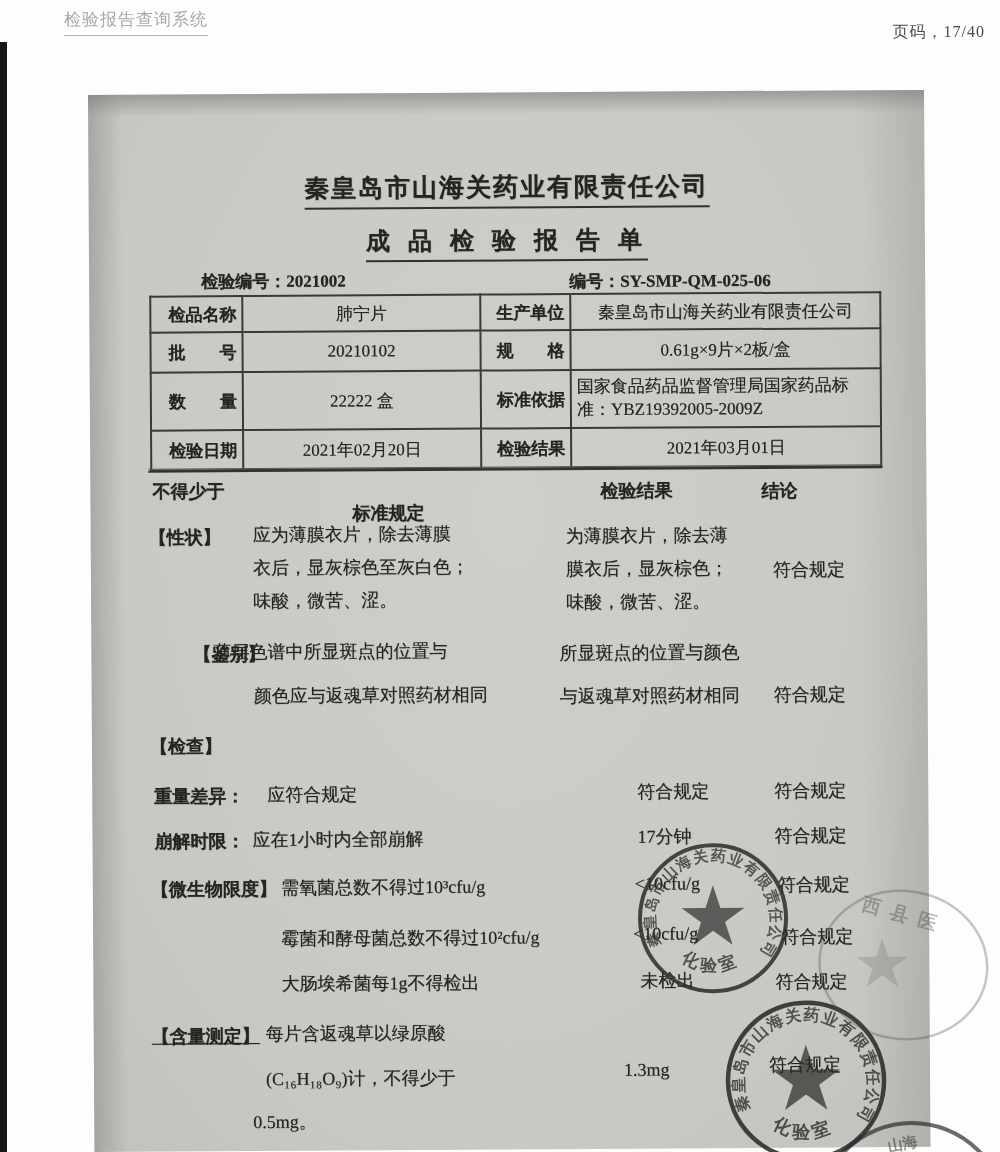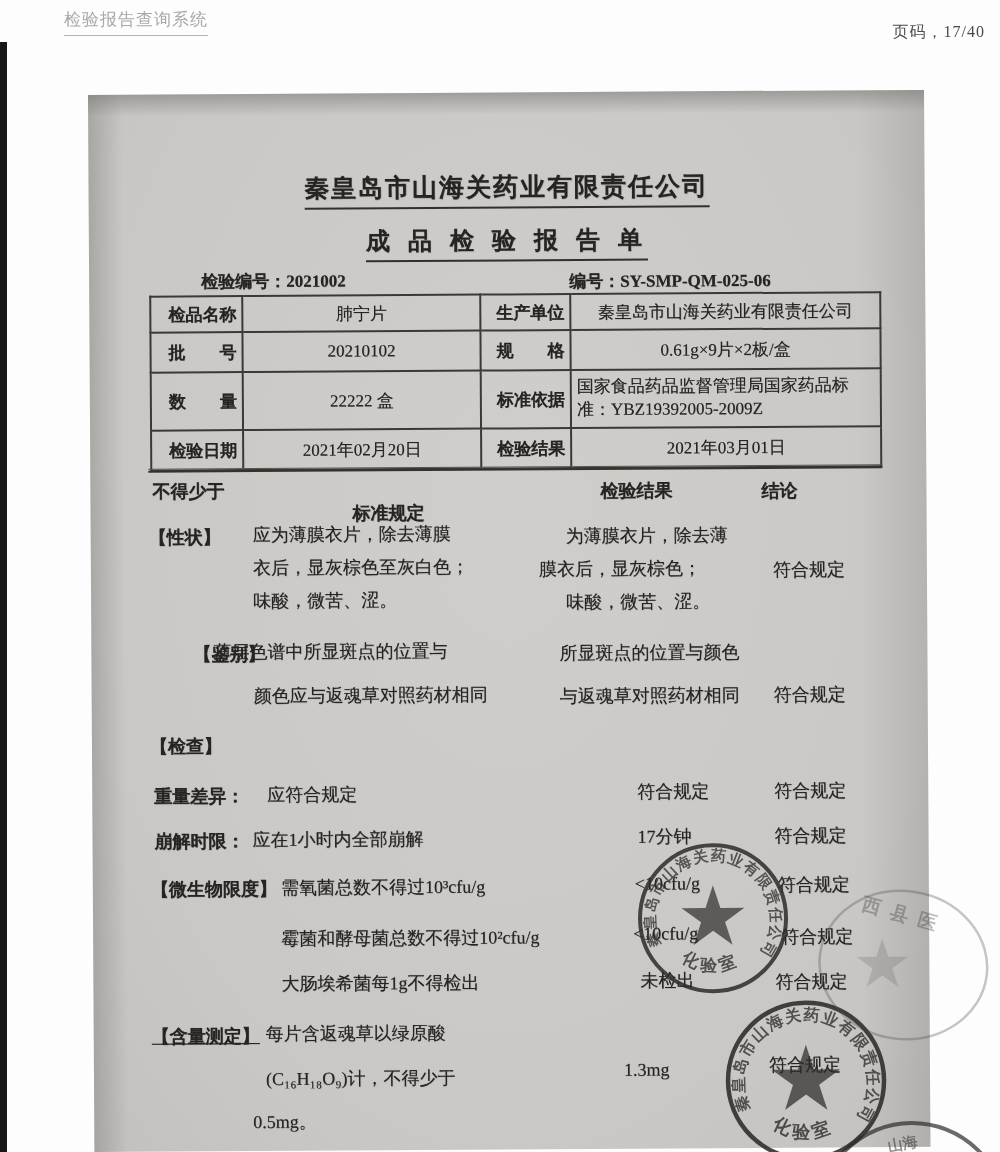--- a/index.html
+++ b/index.html
@@ -141,21 +141,21 @@
     <div class="t b" style="left:62px;top:385px;">不得少于</div>
     <div class="t b" style="left:262px;top:385px;margin-top:23px;">标准规定</div>
     <div class="t b" style="left:510px;top:387px;">检验结果</div>
     <div class="t b" style="left:671px;top:388px;">结论</div>
 
     <div class="t b" style="left:58px;top:431px;">【性状】</div>
     <div class="t" style="left:162px;top:429px;">应为薄膜衣片，除去薄膜</div>
     <div class="t" style="left:162px;top:462px;">衣后，显灰棕色至灰白色；</div>
     <div class="t" style="left:162px;top:495px;">味酸，微苦、涩。</div>
     <div class="t" style="left:475px;top:432px;">为薄膜衣片，除去薄</div>
-    <div class="t" style="left:448px;top:465px;">膜衣后，显灰棕色；</div>
+    <div class="t" style="left:475px;top:465px;">膜衣后，显灰棕色；</div>
     <div class="t" style="left:475px;top:498px;">味酸，微苦、涩。</div>
     <div class="t" style="left:682px;top:467px;">符合规定</div>
 
     <div class="t b" style="left:58px;top:548px;margin-left:44px;">【鉴别】</div>
     <div class="t" style="left:122px;top:546px;">薄层色谱中所显斑点的位置与</div>
     <div class="t" style="left:162px;top:590px;">颜色应与返魂草对照药材相同</div>
     <div class="t" style="left:468px;top:549px;">所显斑点的位置与颜色</div>
     <div class="t" style="left:468px;top:592px;">与返魂草对照药材相同</div>
     <div class="t" style="left:682px;top:592px;">符合规定</div>
 

